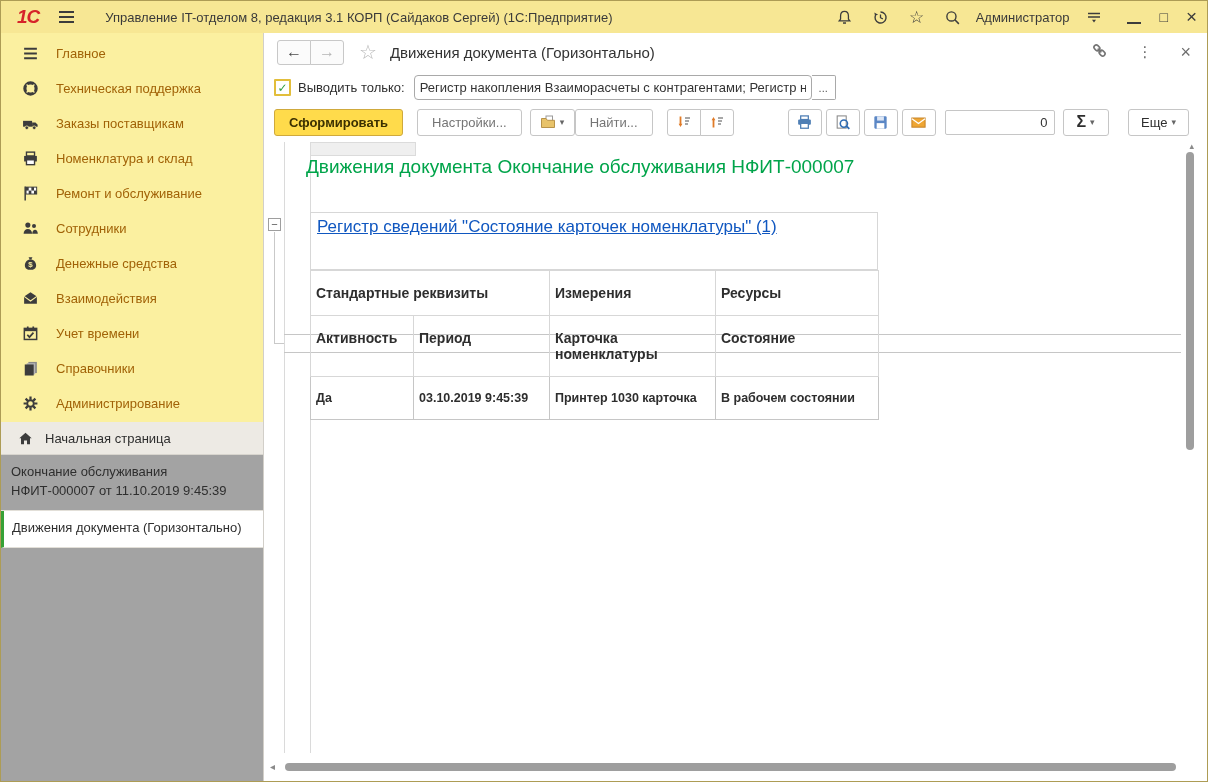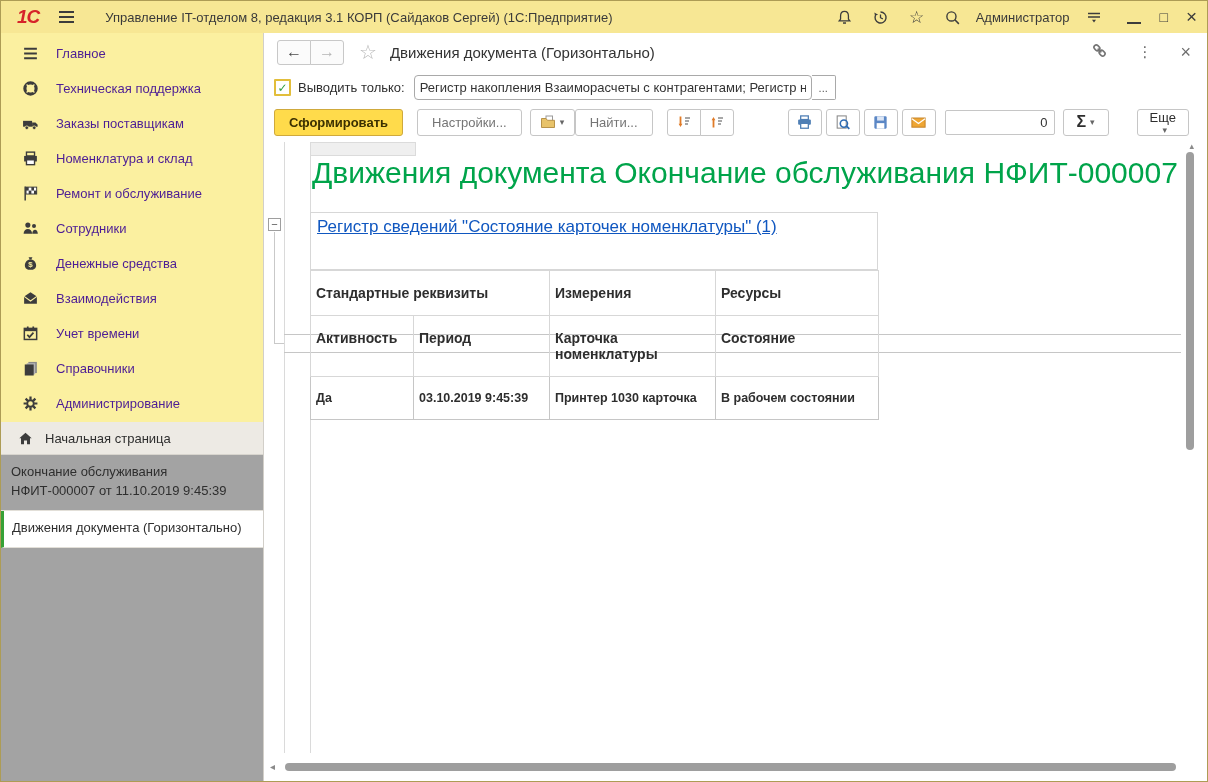--- a/index.html
+++ b/index.html
@@ -17,21 +17,21 @@
   .tb-ico { width:22px; height:22px; display:flex; align-items:center; justify-content:center; margin-left:14px; cursor:pointer; }
   .tb-user { margin-left:12px; font-size:13px; color:#3a3a3a; cursor:pointer; }
   .win-min { width:14px; height:14px; border-bottom:2px solid #3c3c3c; margin-left:22px; cursor:pointer; }
   .win-max { font-size:14px; color:#3c3c3c; margin-left:18px; cursor:pointer; }
   .win-close { font-size:19px; color:#3c3c3c; margin-left:18px; cursor:pointer; line-height:14px; }
 
   
   .sidebar { position:absolute; top:32px; left:0; width:262px; height:389px; background:#fbf0a0; padding-top:3px; }
   .sb-item { height:35px; display:flex; align-items:center; padding-left:21px; cursor:pointer; }
   .sb-item svg { flex:0 0 17px; }
-  .sb-item span.lbl { margin-left:17px; font-size:13px; color:#4c1d95; }
+  .sb-item span.lbl { margin-left:17px; font-size:13px; color:#a16207; }
 
   
   .navtabs { position:absolute; top:421px; left:0; width:262px; bottom:0; background:#a3a3a3; }
   .home-row { height:33px; background:#edeae4; border-bottom:1px solid #d8d5ce; display:flex; align-items:center; padding-left:17px; cursor:pointer; }
   .home-row span { margin-left:12px; font-size:13px; color:#2e2e2e; }
   .ntab { padding:8px 10px 9px 10px; font-size:13px; line-height:1.45; color:#2e2e2e; border-bottom:1px solid #e2dfd8; cursor:pointer; width:262px; }
   .ntab .txt { width:244px; }
   .ntab.active { background:#fff; border-left:3px solid #36a136; padding-left:8px; }
 
   
@@ -56,28 +56,28 @@
   .flt-more { width:24px; height:25px; border:1px solid #a9a9a9; border-left:none; background:#fff; font-size:11px; color:#555; cursor:pointer; border-radius:0 2px 2px 0; }
 
   
   .p-toolbar { position:absolute; top:71px; left:0; right:0; height:36px; display:flex; align-items:center; padding-left:10px; }
   .tbtn { height:27px; border:1px solid #c6c6c6; border-radius:3px; background:#fff; font-size:13px; color:#757575; padding:0 14px; display:flex; align-items:center; cursor:pointer; font-family:inherit; }
   .tbtn.gen { background:#ffdb4b; border-color:#cfa93c; color:#3b3000; font-weight:bold; font-size:13px; }
   .ibtn { width:34px; height:27px; padding:0; display:flex; align-items:center; justify-content:center; border:1px solid #c6c6c6; border-radius:3px; background:#fff; cursor:pointer; }
   .caret { font-size:9px; color:#666; margin-left:4px; }
   .cnt-input { width:110px; height:25px; border:1px solid #c6c6c6; border-radius:2px; text-align:right; font-size:13px; color:#333; padding-right:6px; font-family:inherit; }
   .sigma { font-size:16px; font-weight:bold; color:#2e2e2e; }
-  .more-btn { color:#2e2e2e;flex-direction:column; }
+  .more-btn { color:#2e2e2e; }
 
   
   .report { position:absolute; top:107px; left:0; right:0; bottom:0; background:#fff; }
   .gutter1 { position:absolute; left:20px; top:2px; bottom:28px; width:1px; background:#dadada; }
   .gutter2 { position:absolute; left:46px; top:2px; bottom:28px; width:1px; background:#dadada; }
   .colhead { position:absolute; left:46px; top:2px; width:106px; height:14px; background:#efefef; border:1px solid #dbdbdb; }
-  .rep-title { position:absolute; left:48px; top:16px; font-size:30px; color:#00a44a; white-space:nowrap; }
+  .rep-title { position:absolute; left:42px; top:16px; font-size:19px; color:#00a44a; white-space:nowrap; }
   .minusbox { position:absolute; left:4px; top:78px; width:13px; height:13px; border:1px solid #9e9e9e; background:#fff; font-size:11px; line-height:10px; text-align:center; color:#555; cursor:pointer; }
   .grp-vline { position:absolute; left:10px; top:92px; width:1px; height:111px; background:#c9c9c9; }
   .grp-hline { position:absolute; left:10px; top:203px; width:10px; height:1px; background:#c9c9c9; }
   .selband { position:absolute; left:20px; right:26px; top:194px; height:19px; border-top:1px solid #c6c6c6; border-bottom:1px solid #c6c6c6; }
   .linkcell { position:absolute; left:46px; top:72px; width:568px; height:58px; border:1px solid #d7d7d7; padding:1px 6px; font-size:17px; line-height:1.55; }
   .linkcell a { color:#1057c0; text-decoration:underline; cursor:pointer; }
   .rt { position:absolute; left:46px; top:130px; border-collapse:collapse; table-layout:fixed; }
   .rt td { border:1px solid #d7d7d7; padding:14px 5px; font-size:14px; color:#2e2e2e; vertical-align:top;font-weight:bold; }
   .rt tr.gh td { height:22px; }
   .rt tr.ch td { height:42px; }

